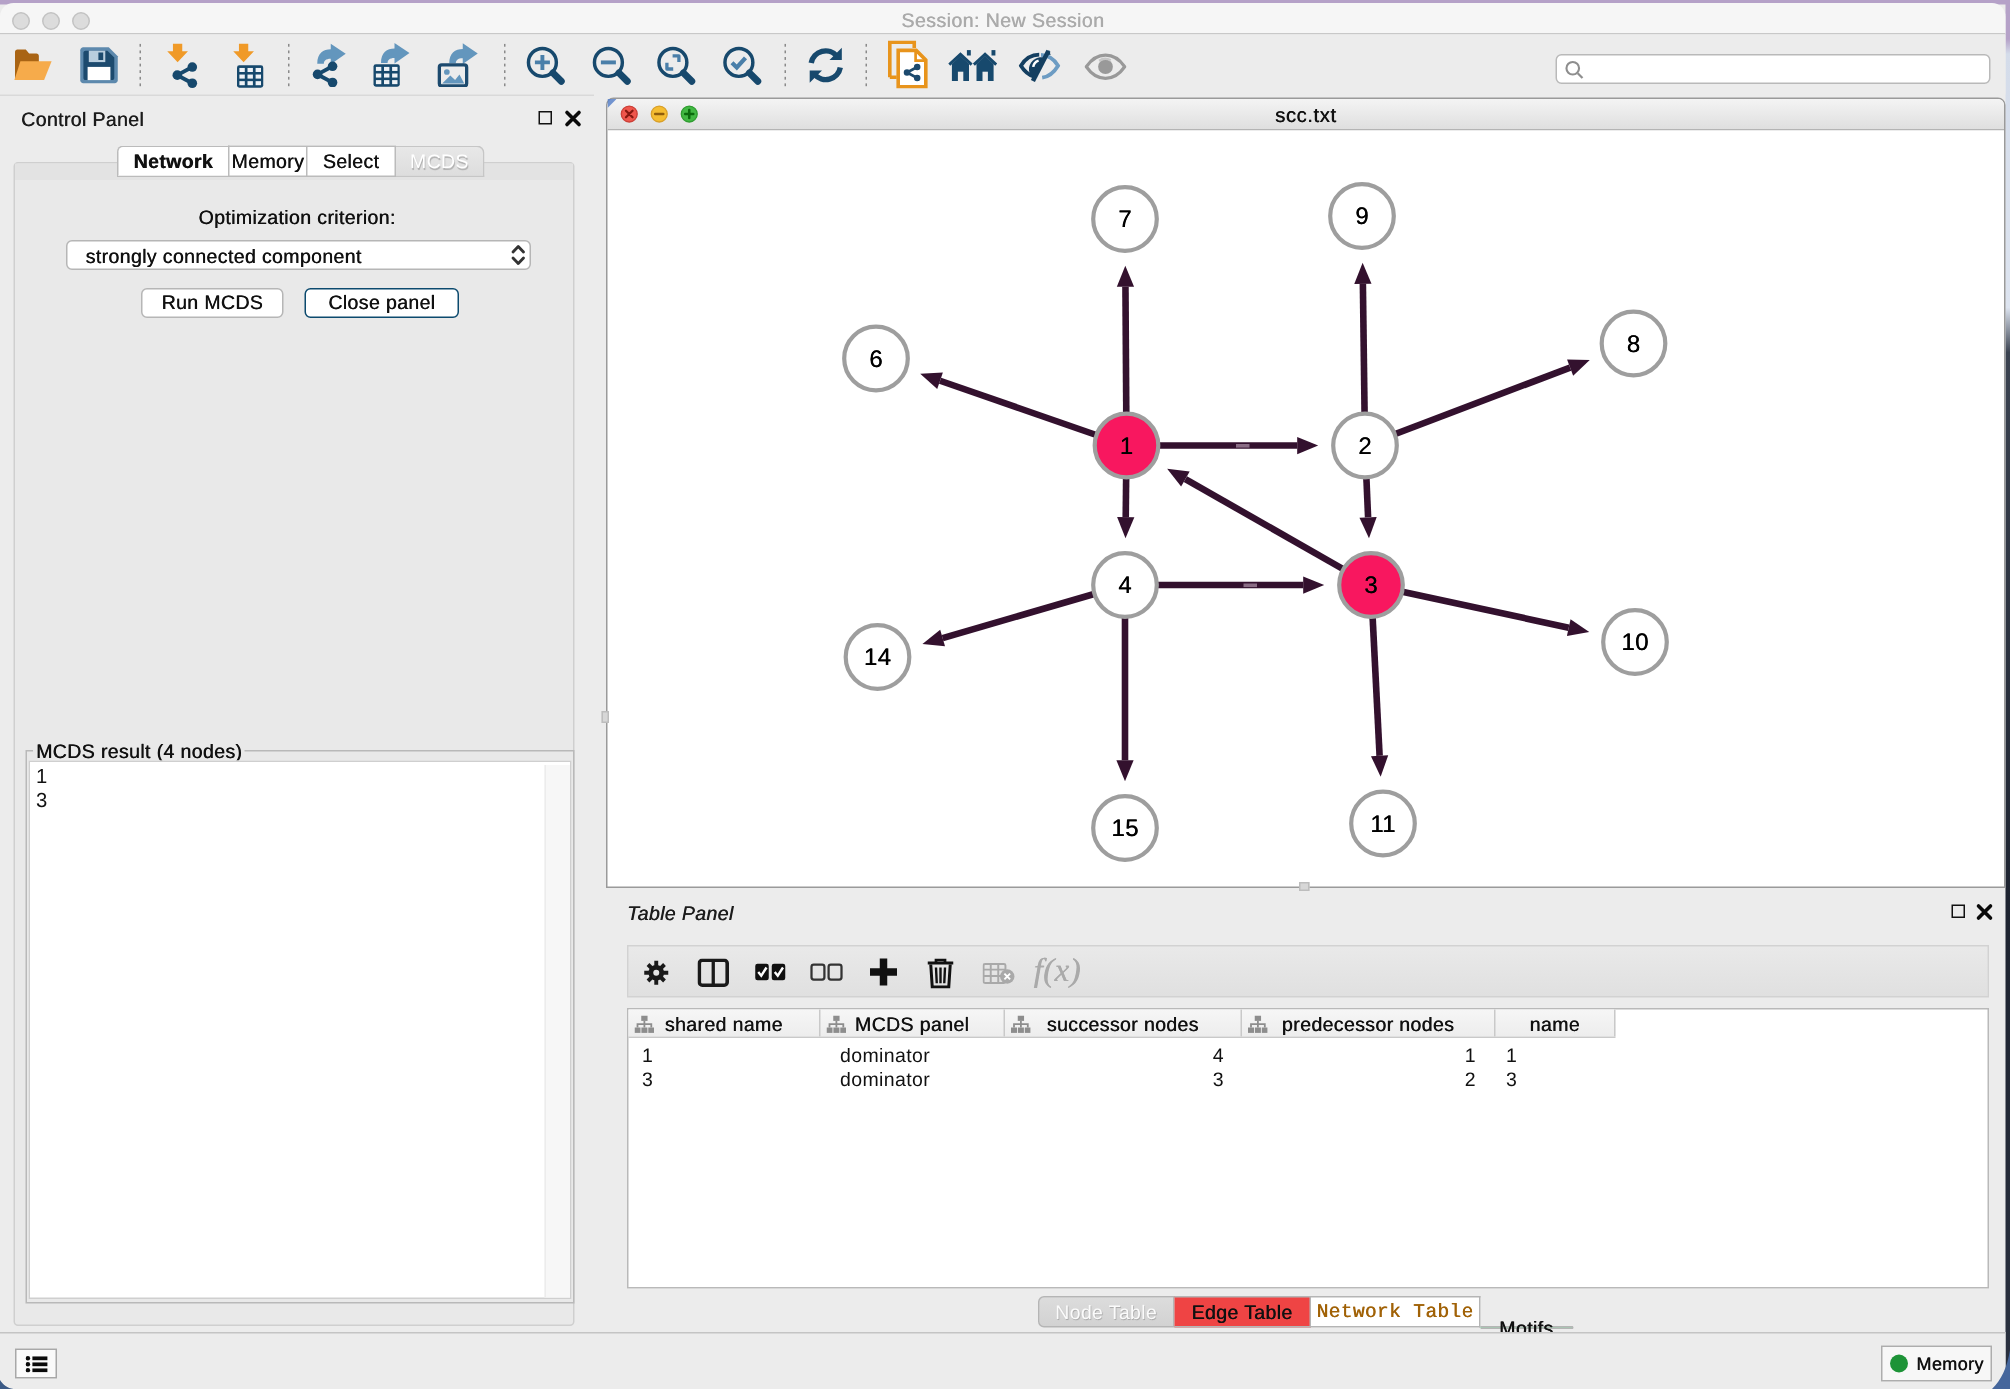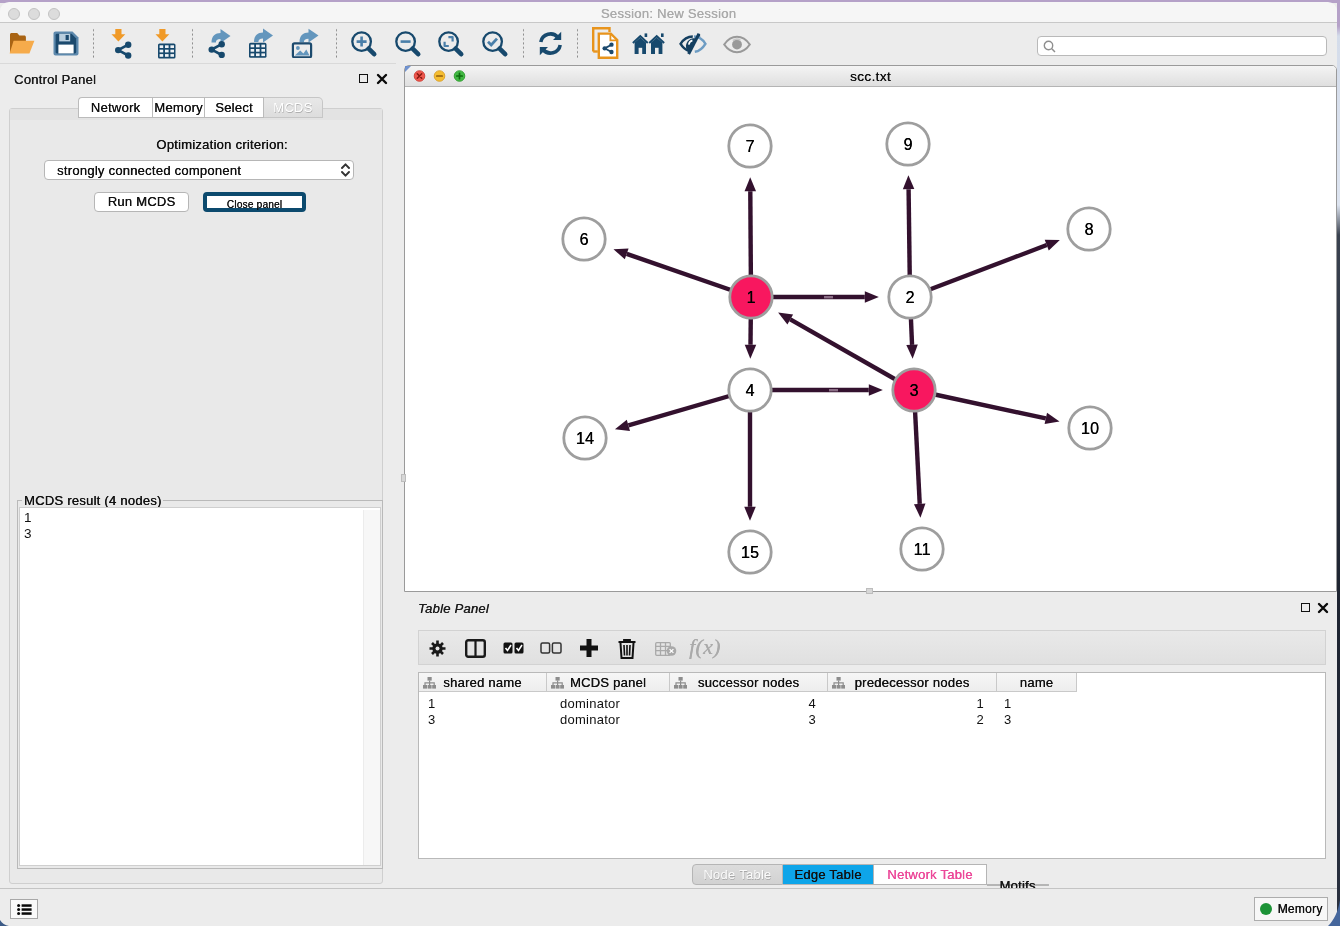--- a/index.html
+++ b/index.html
@@ -165,37 +165,37 @@
 <div class="abs" style="left:14px;top:72px;font-size:13px;color:#1c1c1c;">Control Panel</div>
 <div class="abs" style="left:359px;top:74px;width:9px;height:9px;border:1.5px solid #111;"></div>
 <svg class="abs" style="left:376px;top:73px;" width="12" height="12" viewBox="0 0 12 12">
     <path d="M2 2 L10 10 M10 2 L2 10" stroke="#0a0a0a" stroke-width="2.4" stroke-linecap="round"></path>
   </svg>
 
 <div class="abs" style="left:9px;top:108px;width:374px;height:776px;background:#e9e9e9;border:1px solid #cfcfcf;border-radius:3px;"></div>
 <div class="abs" style="left:10px;top:109px;width:372px;height:11px;background:#e3e3e3;"></div>
 
 <div id="tabs" class="abs" style="left:78px;top:97px;height:21px;display:flex;font-size:13px;">
-  <div style="width:74px;background:#fff;border:1px solid #bbb;border-right:none;border-radius:4px 0 0 0;display:flex;align-items:center;justify-content:center;color:#111;">Network</div>
+  <div style="width:74px;background:#fff;border:1px solid #bbb;border-right:none;border-radius:4px 0 0 0;display:flex;align-items:center;justify-content:center;color:#111;font-weight:bold;">Network</div>
   <div style="width:52px;background:#fff;border:1px solid #bbb;border-right:none;display:flex;align-items:center;justify-content:center;color:#111;">Memory</div>
   <div style="width:60px;background:#fff;border:1px solid #bbb;display:flex;align-items:center;justify-content:center;color:#111;">Select</div>
   <div style="width:59px;background:linear-gradient(#e8e8e8,#dddddd);border:1px solid #c6c6c6;border-left:none;border-radius:0 5px 0 0;display:flex;align-items:center;justify-content:center;color:#fff;text-shadow:0.5px 1px 0.5px #b0b0b0;">MCDS</div>
 </div>
 
-<div class="abs" style="left:0;top:137px;width:396px;text-align:center;font-size:13px;color:#111;margin-left:24px;">Optimization criterion:</div>
+<div class="abs" style="left:0;top:137px;width:396px;text-align:center;font-size:13px;color:#111;">Optimization criterion:</div>
 
 <div class="abs" style="left:44px;top:160px;width:310px;height:20px;background:#fff;border:1px solid #b6b6b6;border-radius:4px;"></div>
 <div class="abs" style="left:57px;top:163px;font-size:13px;color:#111;">strongly connected component</div>
 <svg class="abs" style="left:340px;top:163px;" width="11" height="14" viewBox="0 0 11 14">
     <path d="M2 5 L5.5 1.3 L9 5" fill="none" stroke="#333" stroke-width="1.9" stroke-linecap="round" stroke-linejoin="round"></path>
     <path d="M2 9 L5.5 12.7 L9 9" fill="none" stroke="#333" stroke-width="1.9" stroke-linecap="round" stroke-linejoin="round"></path>
   </svg>
 
 <div class="abs" style="left:94px;top:192px;width:95px;height:20px;background:#fff;border:1px solid #b6b6b6;border-radius:4px;text-align:center;font-size:13px;line-height:18px;color:#111;">Run MCDS</div>
-<div class="abs" style="left:203px;top:192px;width:103px;height:20px;background:#fff;border:4px solid #0c4a6e;border-radius:4px;text-align:center;font-size:10px;line-height:18px;color:#111;">Close panel</div>
+<div class="abs" style="left:203px;top:192px;width:103px;height:20px;background:#fff;border:1px solid #0c4a6e;border-radius:4px;text-align:center;font-size:13px;line-height:18px;color:#111;">Close panel</div>
 
 <div class="abs" style="left:17px;top:500px;width:366px;height:369px;border:1px solid #b9b9b9;"></div>
 <div class="abs" style="left:22px;top:493px;background:#e9e9e9;padding:0 2px;font-size:13px;color:#111;">MCDS result (4 nodes)</div>
 <div class="abs" style="left:19px;top:507px;width:362px;height:359px;background:#fff;border:1px solid #cfcfcf;"></div>
 <div class="abs" style="left:24px;top:510px;font-size:13.5px;color:#111;line-height:16px;text-shadow:none;">1<br>3</div>
 <div class="abs" style="left:363px;top:510px;width:17px;height:355px;background:#f7f7f7;border-left:1px solid #ececec;"></div>
 
 <div class="abs" style="left:404px;top:65px;width:933px;height:527px;border:1px solid #9a9a9a;border-radius:5px 5px 0 0;background:#fff;"></div>
 <div class="abs" style="left:405px;top:66px;width:931px;height:21px;background:linear-gradient(#f4f4f4,#dfdfdf);border-bottom:1px solid #b4b4b4;border-radius:4px 4px 0 0;"></div>
 <div class="abs" style="left:405px;top:66px;width:931px;text-align:center;font-size:13.5px;color:#111;letter-spacing:0.4px;line-height:21px;">scc.txt</div>
@@ -380,22 +380,22 @@
       <div style="width:128px;padding-left:9px;">3</div>
       <div style="width:123px;padding-left:13px;">dominator</div>
       <div style="width:158px;padding-right:12px;text-align:right;">3</div>
       <div style="width:169px;padding-right:13px;text-align:right;">2</div>
       <div style="width:80px;padding-left:7px;">3</div>
     </div>
   </div>
 
 <div id="btabs" class="abs" style="left:692px;top:864px;height:21px;display:flex;font-size:13px;">
     <div style="width:91px;background:linear-gradient(#dcdcdc,#d2d2d2);color:#fbfbfb;text-shadow:0.5px 1px 0.5px #a8a8a8;border:1px solid #b5b5b5;border-radius:4px 0 0 4px;display:flex;align-items:center;justify-content:center;">Node Table</div>
-    <div style="width:91px;background:#0ea5e9;color:#111;border:1px solid #b5b5b5;border-left:none;display:flex;align-items:center;justify-content:center;">Edge Table</div>
-    <div style="width:113px;background:#fff;color:#ec4899;border:1px solid #b5b5b5;border-left:none;display:flex;align-items:center;justify-content:center;">Network Table</div>
+    <div style="width:91px;background:#ef4444;color:#111;border:1px solid #b5b5b5;border-left:none;display:flex;align-items:center;justify-content:center;">Edge Table</div>
+    <div style="width:113px;background:#fff;color:#a16207;border:1px solid #b5b5b5;border-left:none;display:flex;align-items:center;justify-content:center;font-family:Liberation Mono, monospace;">Network Table</div>
     <div style="width:62px;background:#86efac;color:#111;border:1px solid #b5b5b5;border-left:none;border-radius:0 4px 4px 0;display:flex;align-items:center;justify-content:center;margin-top:20px;">Motifs</div>
   </div>
 
 <div class="abs" style="left:0;top:888px;width:1337px;height:38px;background:#ececec;border-top:1px solid #c4c4c4;"></div>
 <div class="abs" style="left:10px;top:899px;width:28px;height:20px;background:#fafafa;border:1px solid #a8a8a8;"></div>
 <svg class="abs" style="left:17px;top:903.5px;" width="15" height="11" viewBox="0 0 15 11">
   <circle cx="1.6" cy="1.5" r="1.5" fill="#0a0a0a"></circle>
     <rect x="4.6" y="0.3" width="10" height="2.5" fill="#0a0a0a"></rect>
   <circle cx="1.6" cy="5.5" r="1.5" fill="#0a0a0a"></circle>
     <rect x="4.6" y="4.3" width="10" height="2.5" fill="#0a0a0a"></rect>

